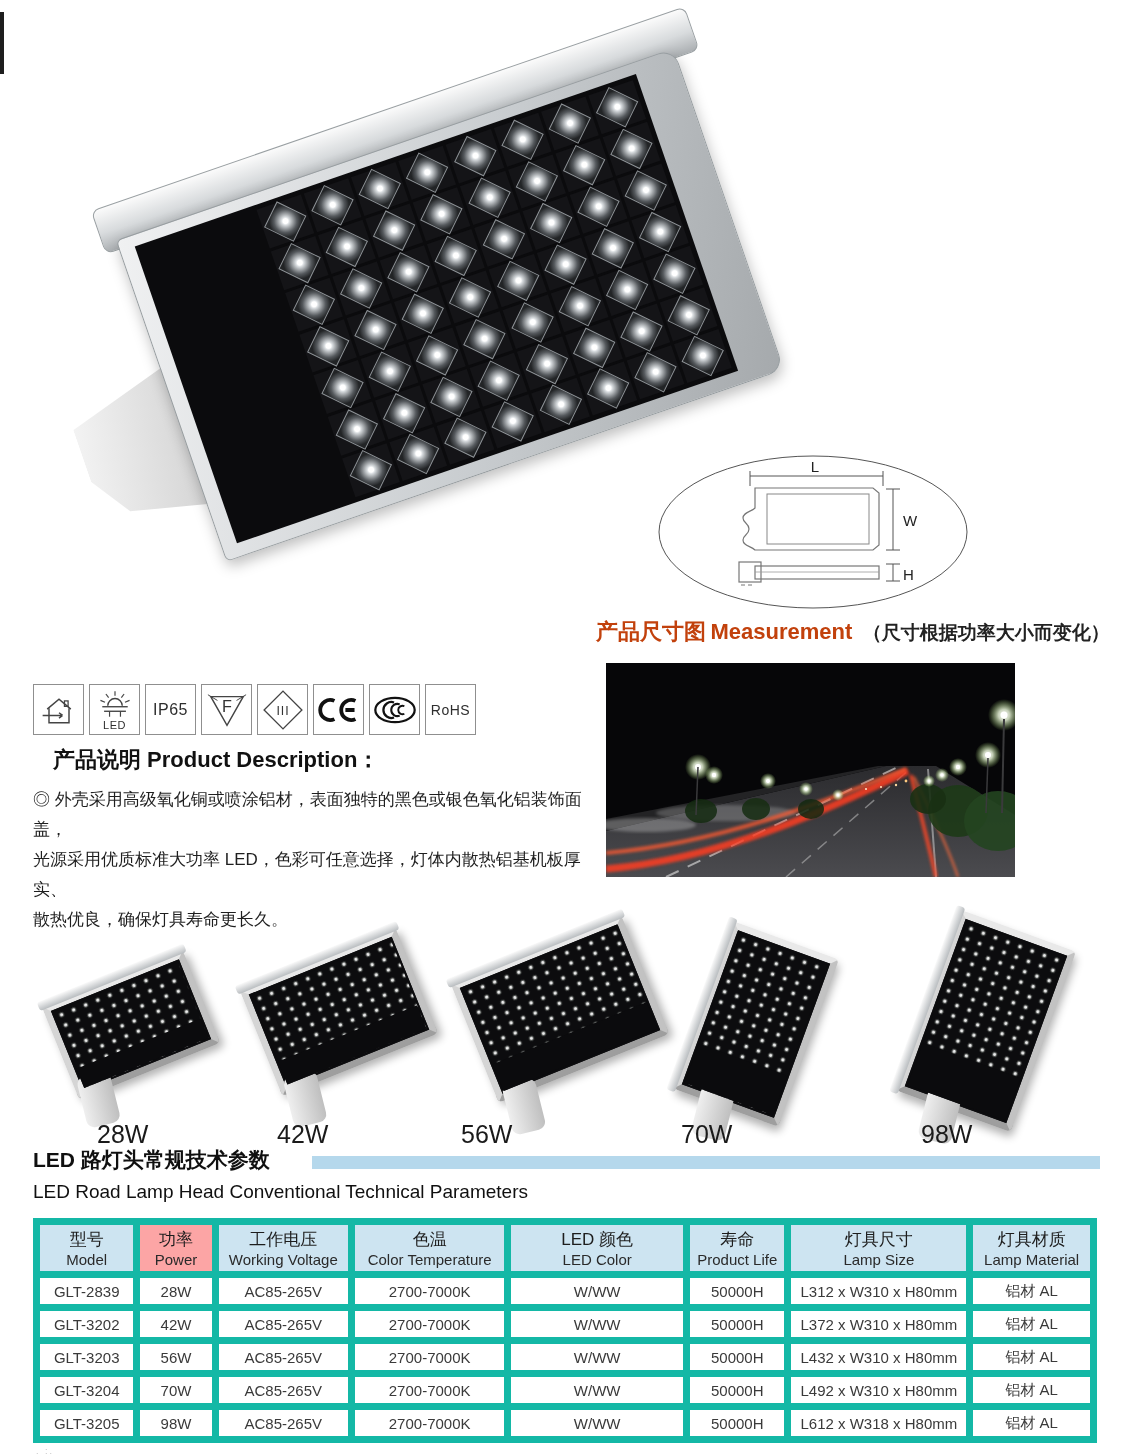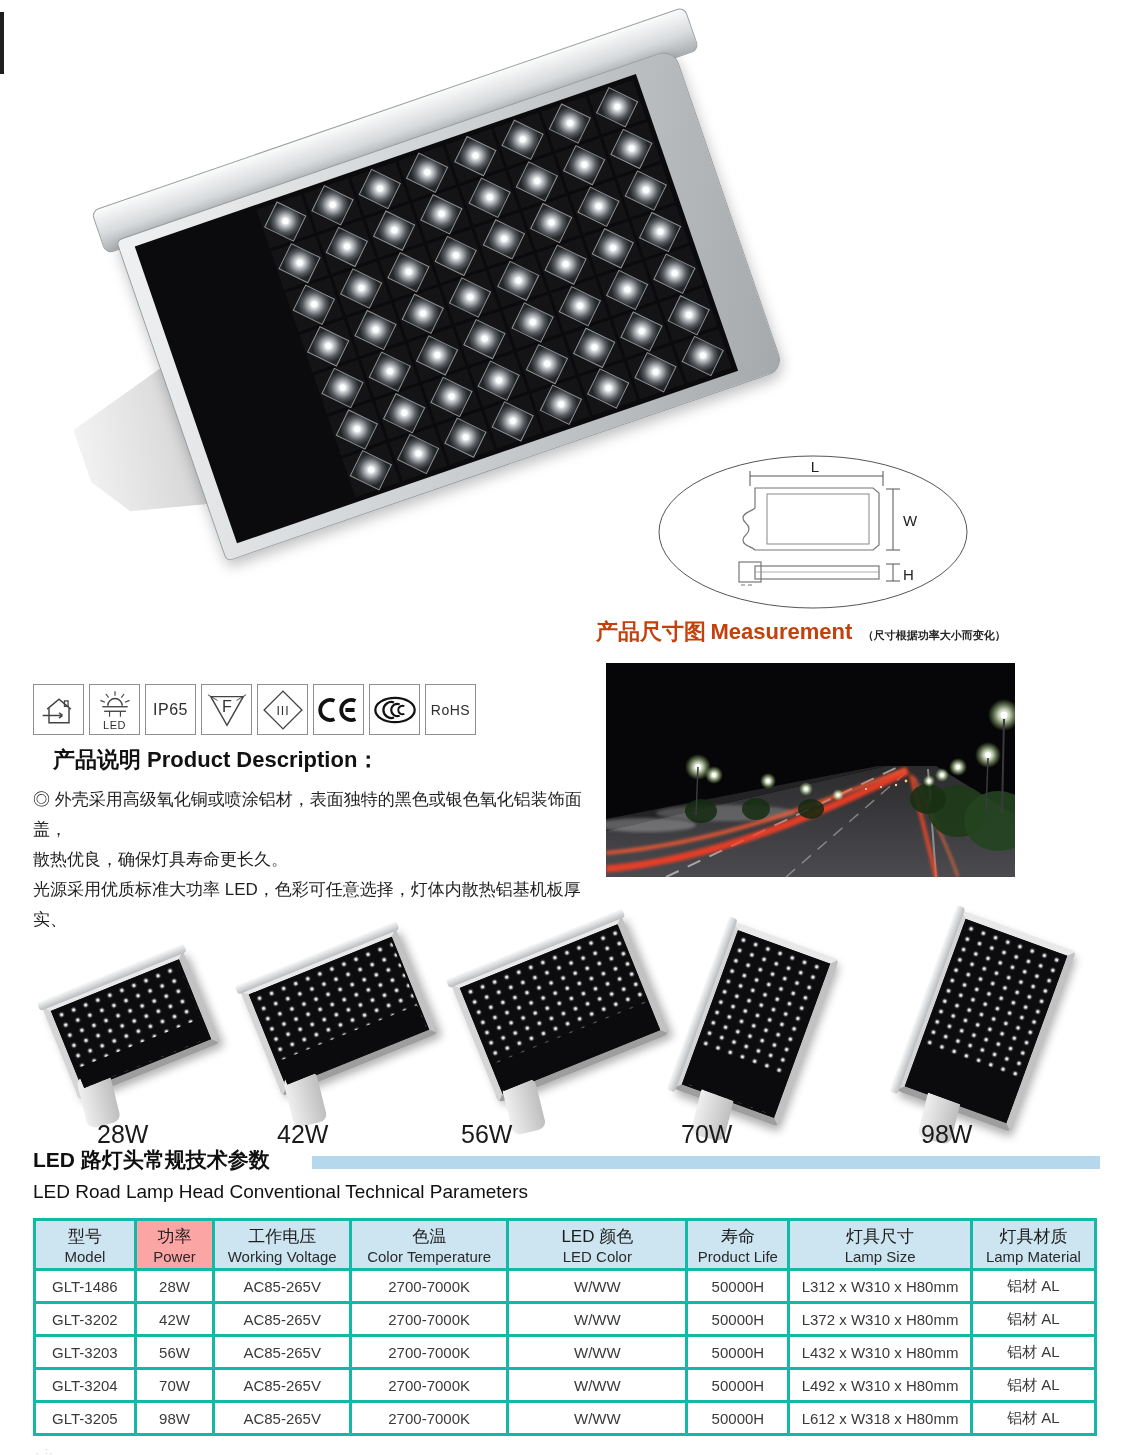--- a/index.html
+++ b/index.html
@@ -22,21 +22,21 @@
     grid-template-columns:repeat(8,1fr); grid-template-rows:repeat(7,1fr); gap:3px; }
   .led { background:#141417; display:flex; align-items:center; justify-content:center; }
   .lens { width:70%; height:70%; transform:rotate(45deg);
     background:radial-gradient(circle at 50% 48%, #ffffff 0 2.5px, #d9dde0 4px, #55595d 55%, #222426 78%);
     border:1px solid #8e9397; }
 
   
   .meas-svg { position:absolute; left:655px; top:452px; z-index:3; }
   .meas-caption { position:absolute; left:596px; top:617px; white-space:nowrap; z-index:3; }
   .meas-caption .t { font-size:22px; font-weight:bold; color:#c2410c; }
-  .meas-caption .n { font-size:11px; font-weight:bold; color:#222; margin-left:6px; }
+  .meas-caption .n { font-size:19px; font-weight:bold; color:#222; margin-left:6px; }
 
   
   .night { position:absolute; left:606px; top:663px; width:409px; height:214px; background:#050507; overflow:hidden; }
 
   
   .certs { position:absolute; left:33px; top:684px; display:flex; gap:5px; }
   .cert { width:51px; height:51px; border:1px solid #8f8f8f; background:#fff; display:flex;
     align-items:center; justify-content:center; flex-direction:column; }
   .cert .txt { font-size:16px; color:#2e2e2e; letter-spacing:.5px; }
   .cert .txt.bold { font-weight:normal; font-size:14px; }
@@ -60,21 +60,21 @@
     border-radius:8px; z-index:-1; }
   .wlabel { position:absolute; font-size:25px; color:#1a1a1a; }
 
   
   .tech-bar { position:absolute; left:312px; top:1156px; width:788px; height:13px; }
   .tech-zh { position:absolute; left:33px; top:1146px; font-size:21px; font-weight:600; color:#101010; }
   .tech-en { position:absolute; left:33px; top:1181px; font-size:19px; color:#101010; }
 
   
   .params { position:absolute; left:33px; top:1218px; width:1064px; border-collapse:collapse; table-layout:fixed; }
-  .params th, .params td { border:3px solid #14b8a6; text-align:center; vertical-align:middle; }
+  .params th, .params td { border:7px solid #14b8a6; text-align:center; vertical-align:middle; }
   .params th { height:50px; font-weight:400; padding:3px 1px; }
   .params th .zh { font-size:17px; color:#1d1d1d; }
   .params th .en { font-size:15px; color:#2a2a2a; }
   .params td { height:33px; font-size:15px; color:#3a3a3a; background:#fff; }
   .smudge { position:absolute; left:36px; top:1446px; font-size:9px; color:#c3c3c3; letter-spacing:2px; }
 </style>
 </head>
 <body>
 
 <div class="page">
@@ -425,22 +425,22 @@
       </svg>
     </div>
     <div class="cert">
       <span class="txt bold">RoHS</span>
     </div>
   </div>
 
   <div class="desc">
     <h3>产品说明 Product Description：</h3>
     <p>◎ 外壳采用高级氧化铜或喷涂铝材，表面独特的黑色或银色氧化铝装饰面盖，</p>
+    <p>光源采用优质标准大功率 LED，色彩可任意选择，灯体内散热铝基机板厚实、</p>
     <p>散热优良，确保灯具寿命更长久。</p>
-    <p>光源采用优质标准大功率 LED，色彩可任意选择，灯体内散热铝基机板厚实、</p>
   </div>
 
   <div class="mini" style="left:55px; top:975px;">
     <div class="mini-body" style="width:152px;height:100px;transform:rotate(-22deg);">
       <div class="mini-rail"></div>
       <div class="mini-face blank-bottom"></div>
       <div class="mini-arm" style="left:-6px; bottom:-40px; transform:rotate(8deg);"></div>
     </div>
   </div>
   <div class="mini" style="left:255px; top:955px;">
@@ -524,21 +524,21 @@
             <div class="en">Lamp Size</div>
           </th>
           <th style="background: rgb(205, 228, 241);">
             <div class="zh">灯具材质</div>
             <div class="en">Lamp Material</div>
           </th>
         </tr>
     </thead>
     <tbody>
         <tr>
-          <td>GLT-1486</td>
+          <td>GLT-2839</td>
           <td>28W</td>
           <td>AC85-265V</td>
           <td>2700-7000K</td>
           <td>W/WW</td>
           <td>50000H</td>
           <td>L312 x W310 x H80mm</td>
           <td>铝材 AL</td>
         </tr>
         <tr>
           <td>GLT-3202</td>

